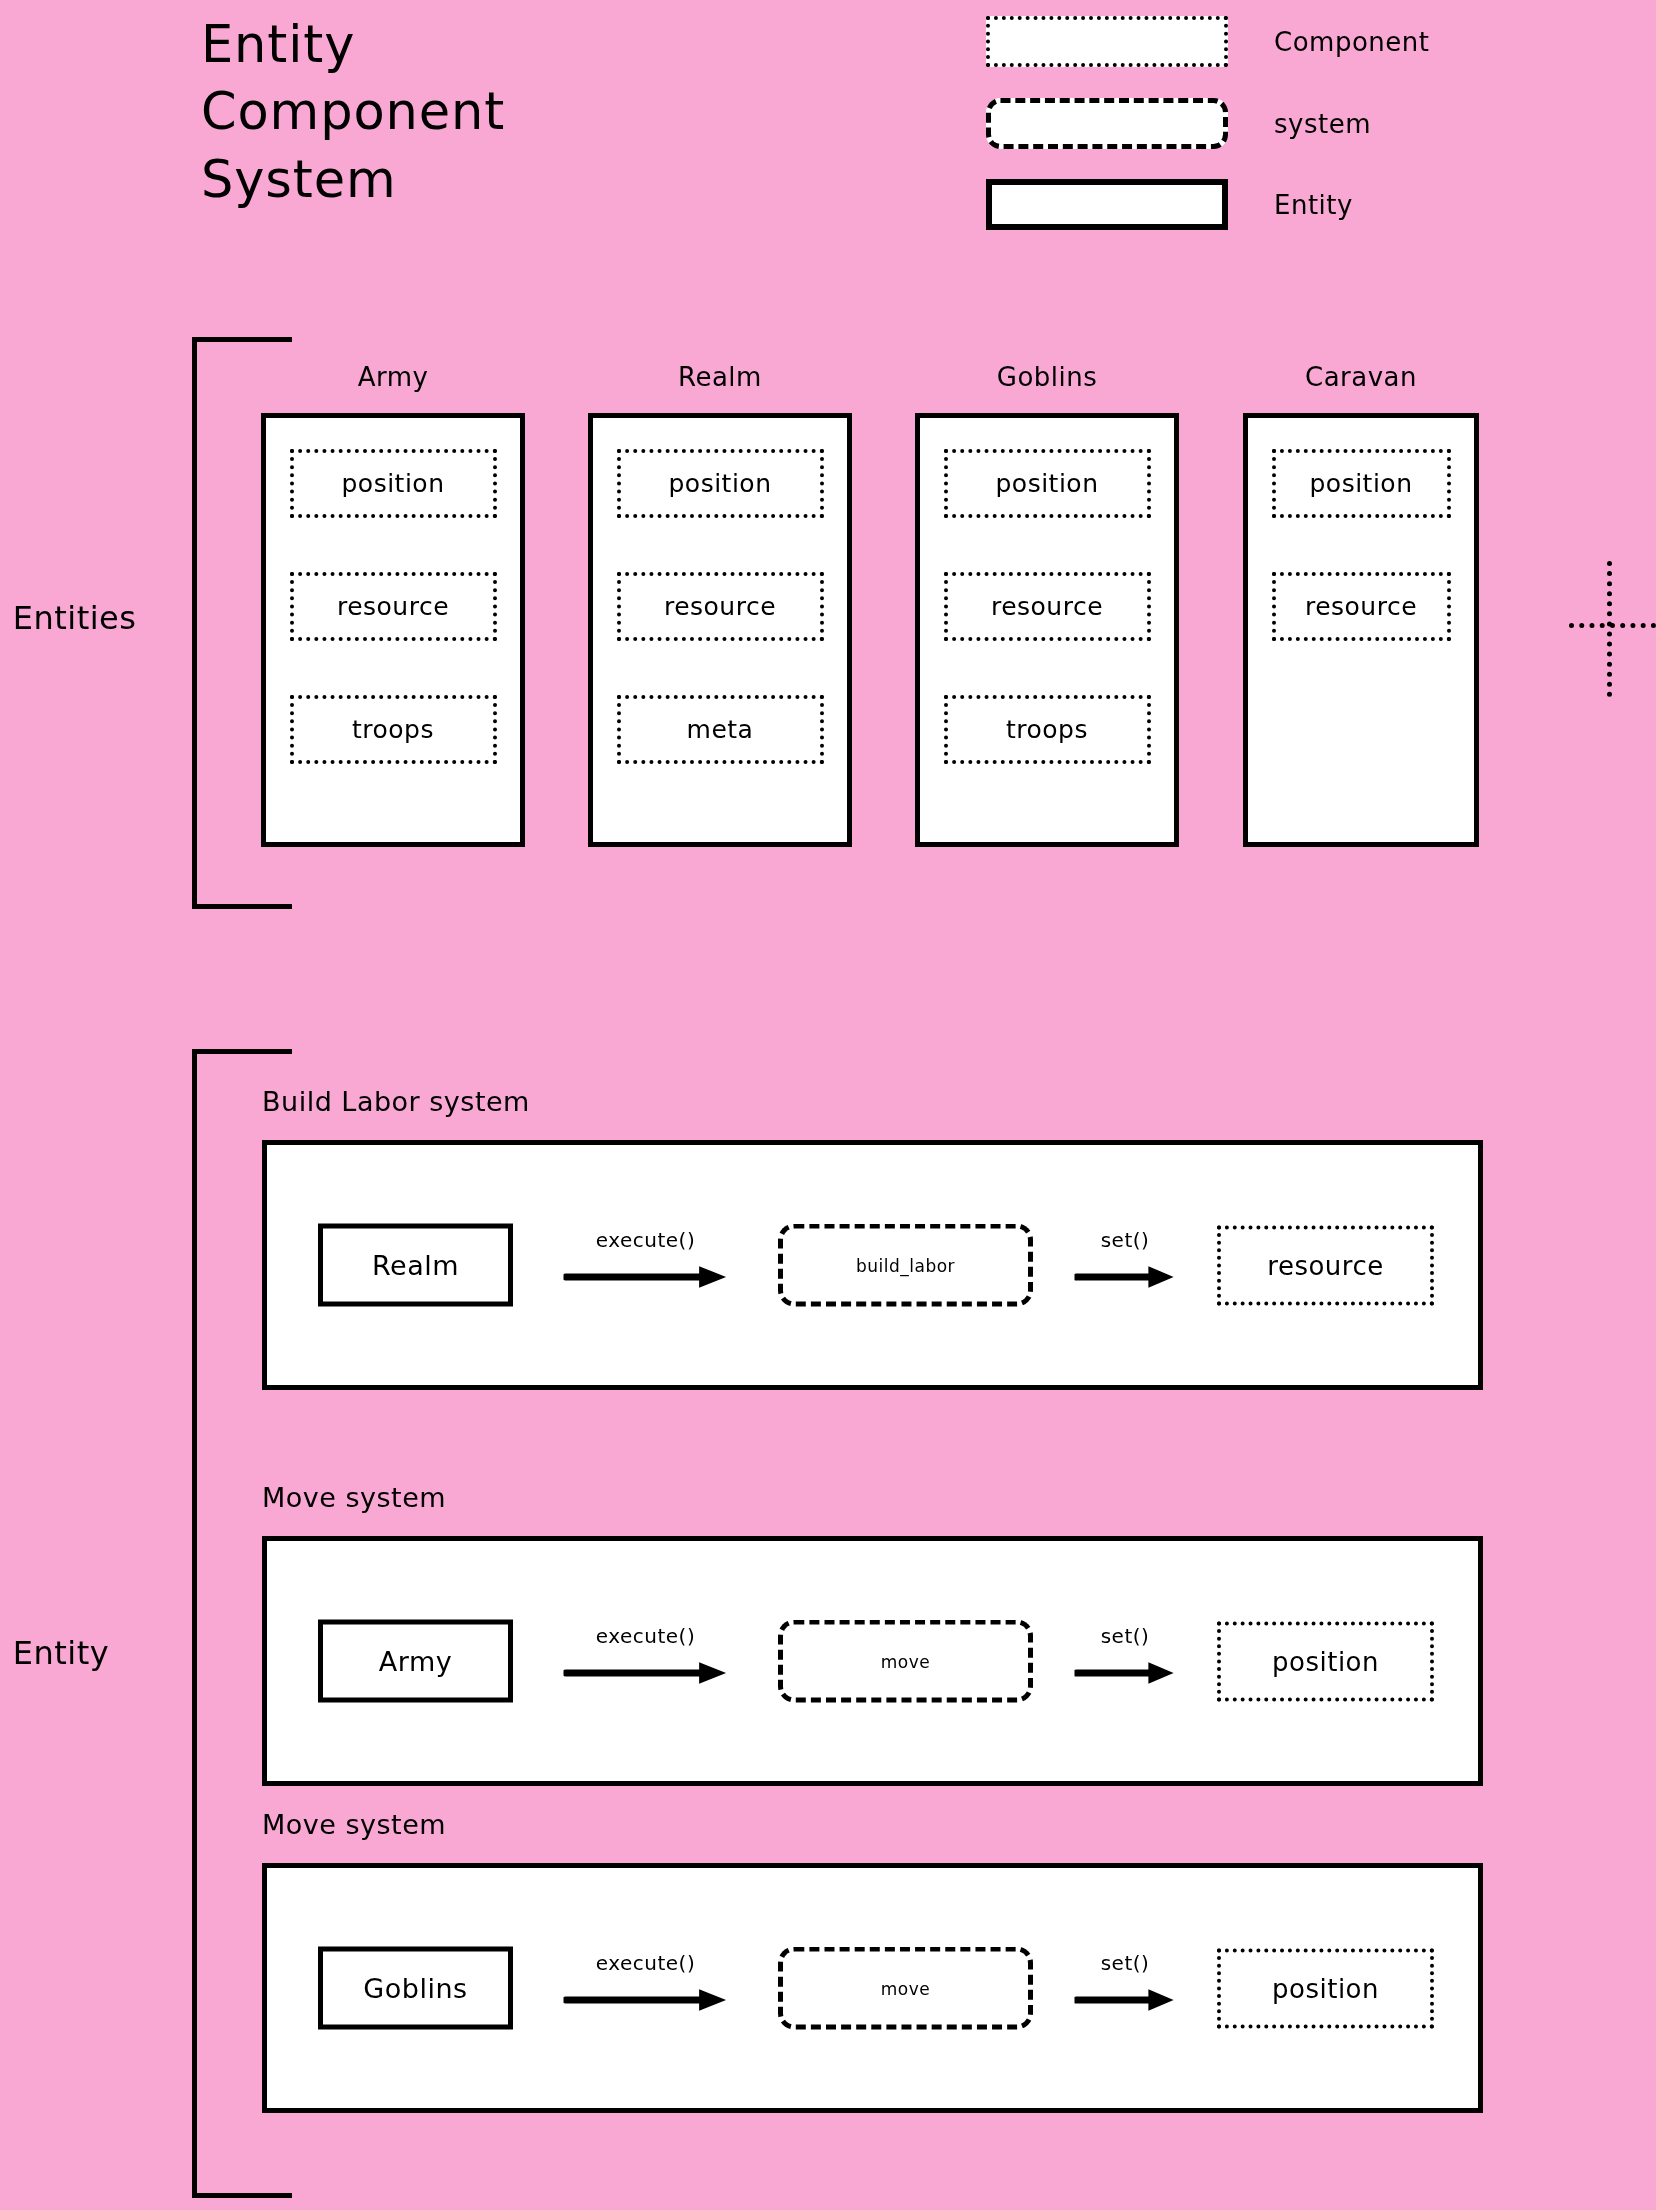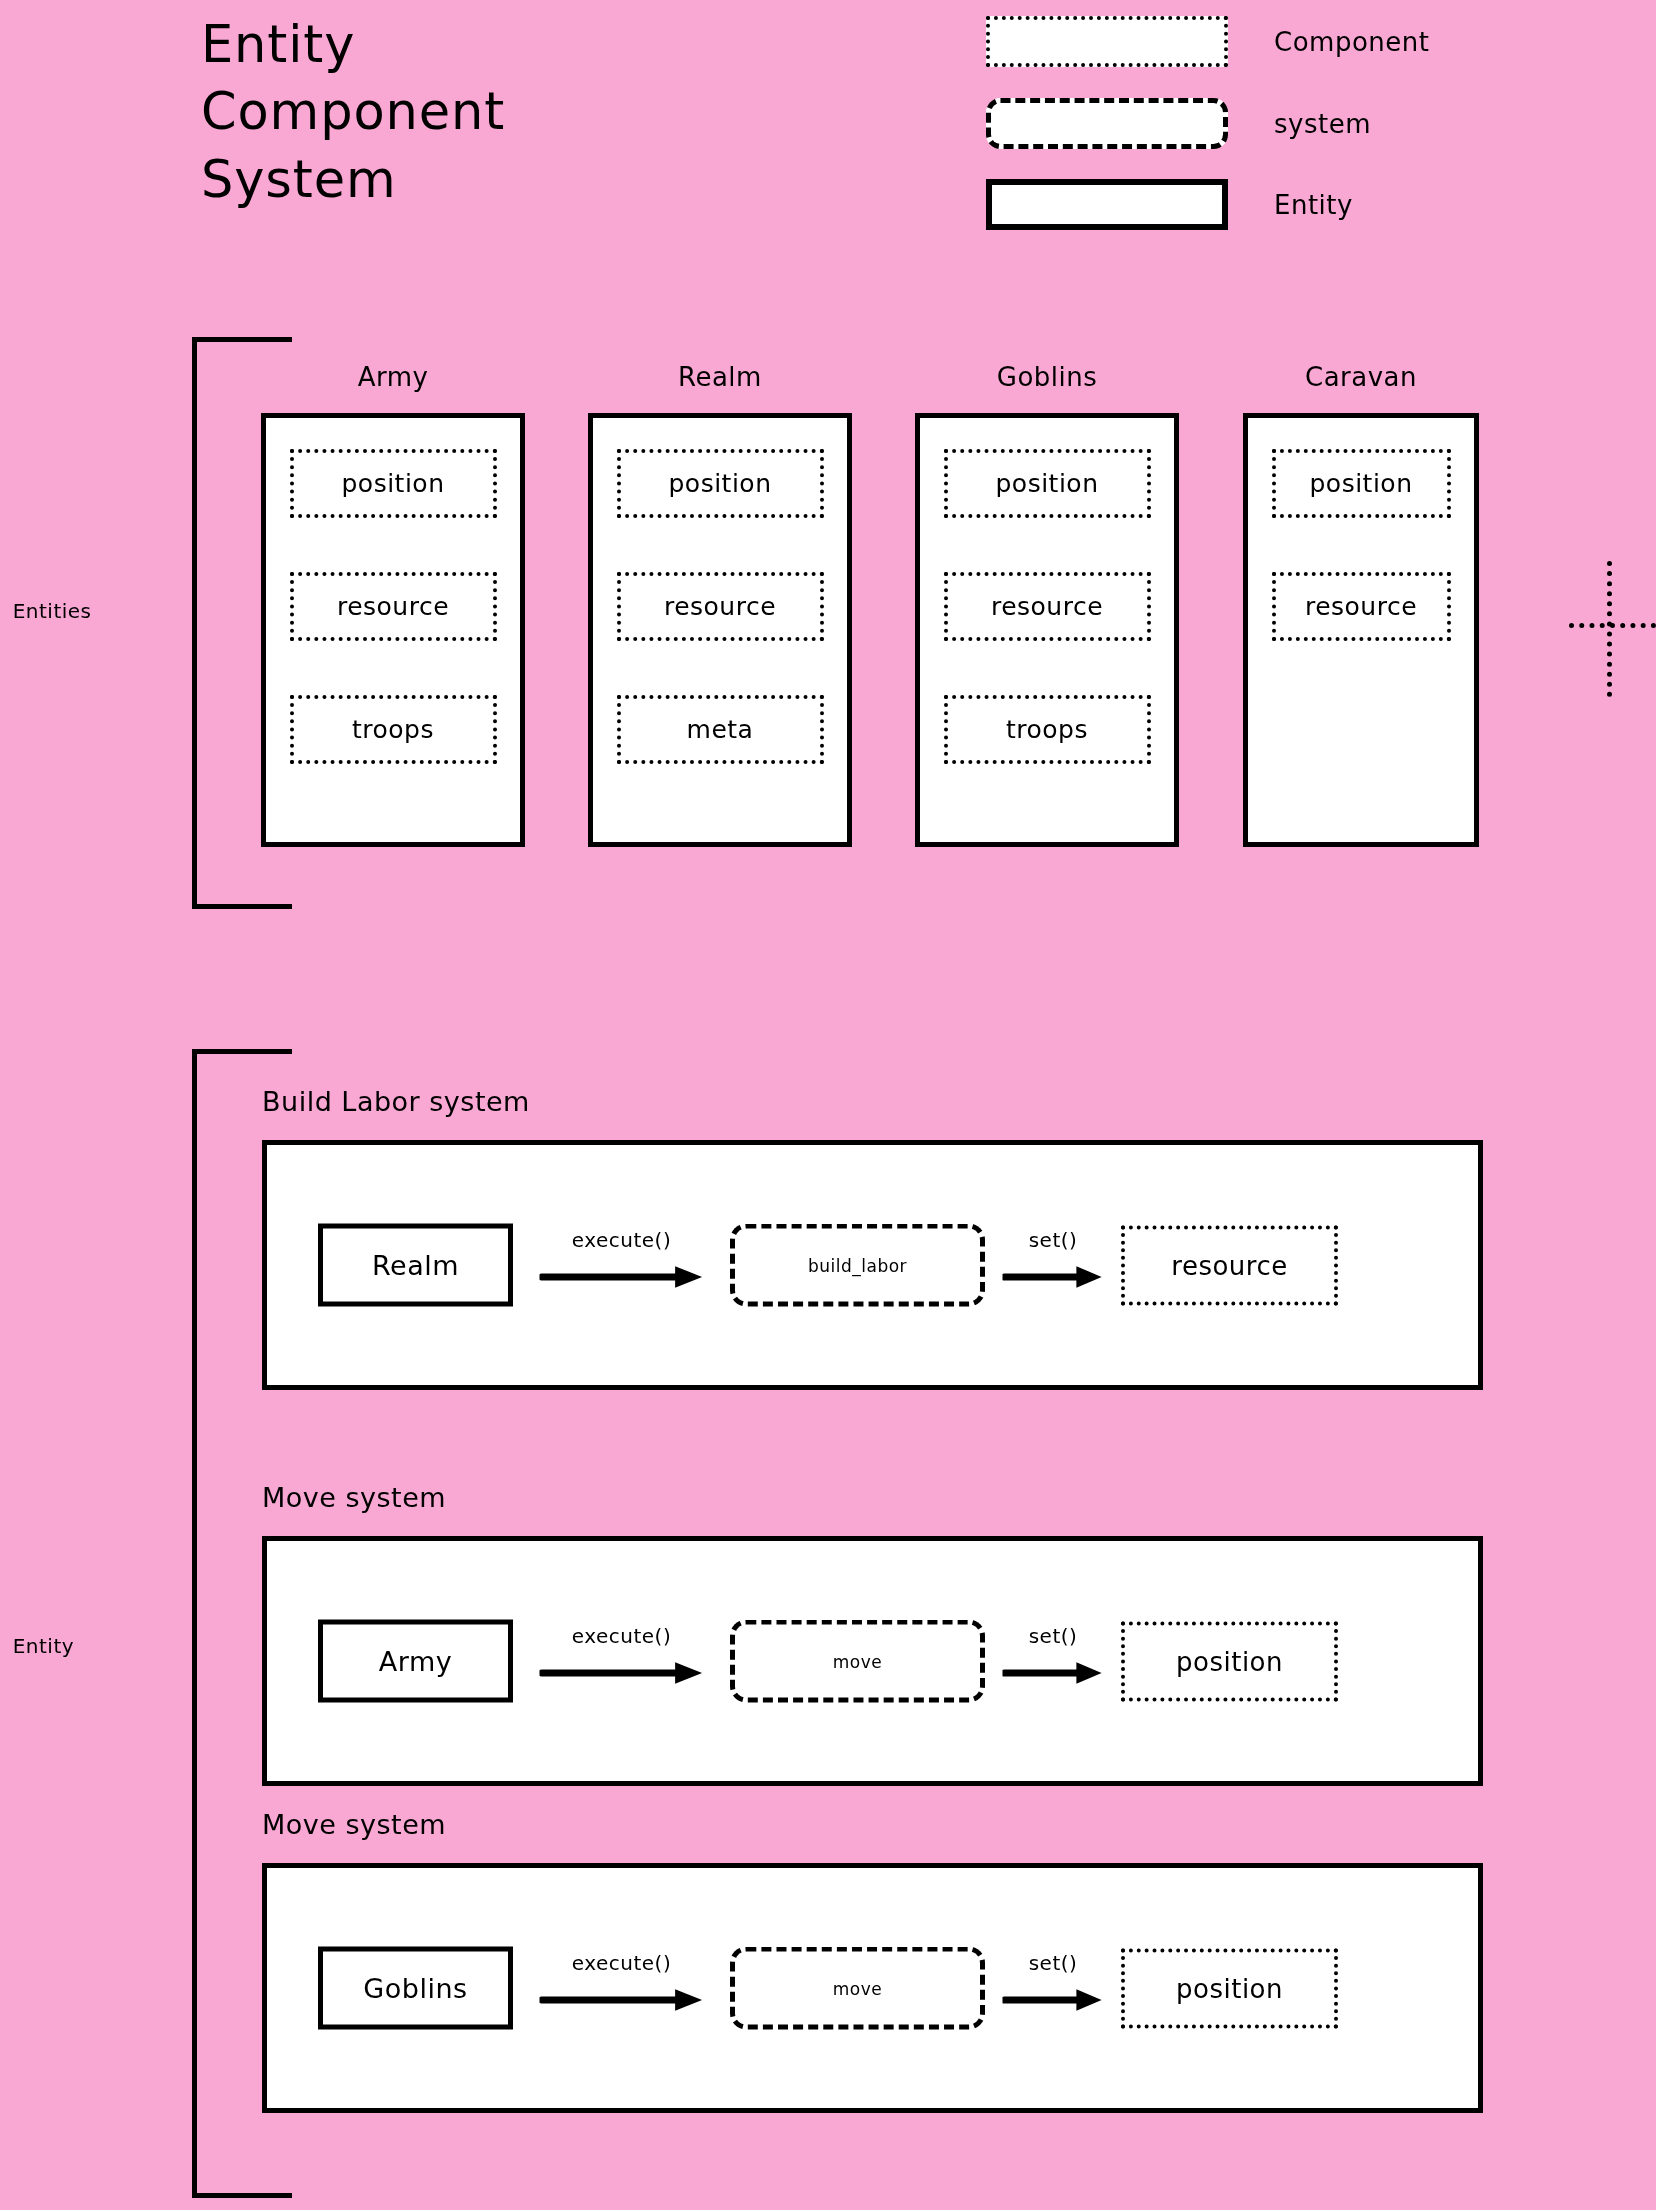--- a/index.html
+++ b/index.html
@@ -54,21 +54,21 @@
     left: 288px;
     top: 50%;
     transform: translateY(-50%);
     font-size: 26px;
     white-space: nowrap;
   }
 
   
   .side-label {
     position: absolute;
-    font-size: 20px;
+    font-size: 32px;
     white-space: nowrap;
   }
 
   
   .bracket {
     position: absolute;
     box-sizing: border-box;
     border-left: 5.4px solid #000;
     border-top: 5.4px solid #000;
     border-bottom: 5.4px solid #000;
@@ -202,20 +202,21 @@
     display: flex;
     align-items: center;
     justify-content: center;
     font-size: 26px;
     flex: 0 0 auto;
   }
   .arrow {
     position: relative;
     flex: 0 0 auto;
     height: 83px;
+    padding-left: 48px;
   }
   .arrow.wide { width: 217px; }
   .arrow.narrow { width: 136px; }
   .arrow .label {
     position: absolute;
     left: 50%;
     transform: translateX(-50%);
     top: 3.6px;
     font-size: 20px;
     white-space: nowrap;

